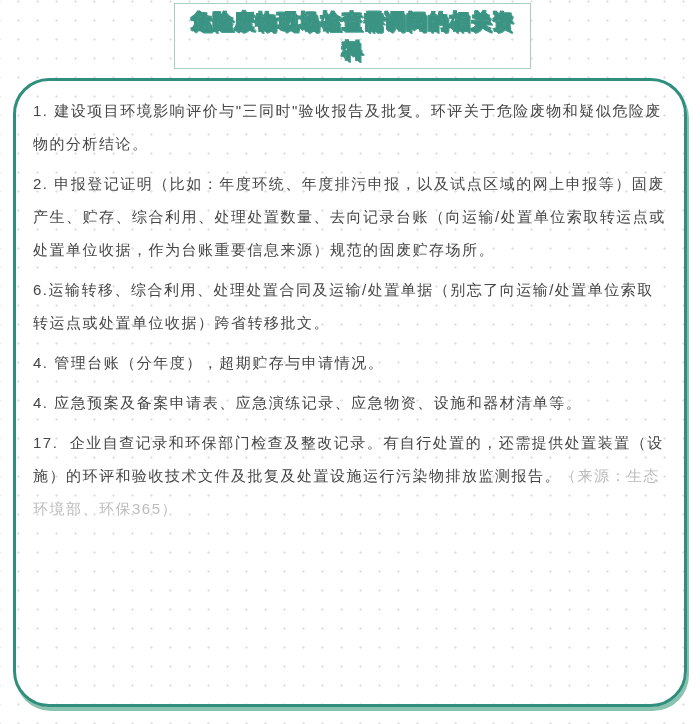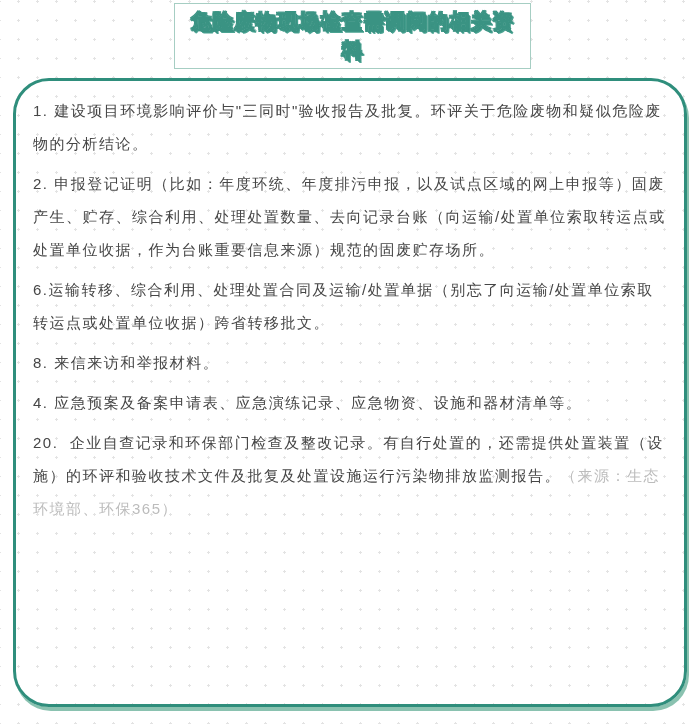--- a/index.html
+++ b/index.html
@@ -91,18 +91,18 @@
 
   <div class="title-box">
     <div class="title-line">危险废物现场检查需调阅的相关资</div>
     <div class="title-line">料</div>
   </div>
 
   <div class="main-box">
     <p class="item">1. 建设项目环境影响评价与"三同时"验收报告及批复。环评关于危险废物和疑似危险废物的分析结论。</p>
     <p class="item">2. 申报登记证明（比如：年度环统、年度排污申报，以及试点区域的网上申报等）固废产生、贮存、综合利用、处理处置数量、去向记录台账（向运输/处置单位索取转运点或处置单位收据，作为台账重要信息来源）规范的固废贮存场所。</p>
     <p class="item">6.运输转移、综合利用、处理处置合同及运输/处置单据（别忘了向运输/处置单位索取转运点或处置单位收据）跨省转移批文。</p>
-    <p class="item">8. 来信来访和举报材料。</p>
+    <p class="item">4. 管理台账（分年度），超期贮存与申请情况。</p>
     <p class="item">4. 应急预案及备案申请表、应急演练记录、应急物资、设施和器材清单等。</p>
-    <p class="item"><span>20.  企业自查记录和环保部门检查及整改记录。有自行处置的，还需提供处置装置（设施）的环评和验收技术文件及批复及处置设施运行污染物排放监测报告。</span><span class="source">（来源：生态环境部、环保365）</span></p>
+    <p class="item"><span>17.  企业自查记录和环保部门检查及整改记录。有自行处置的，还需提供处置装置（设施）的环评和验收技术文件及批复及处置设施运行污染物排放监测报告。</span><span class="source">（来源：生态环境部、环保365）</span></p>
   </div>
 
 </div>
 
 </body></html>

